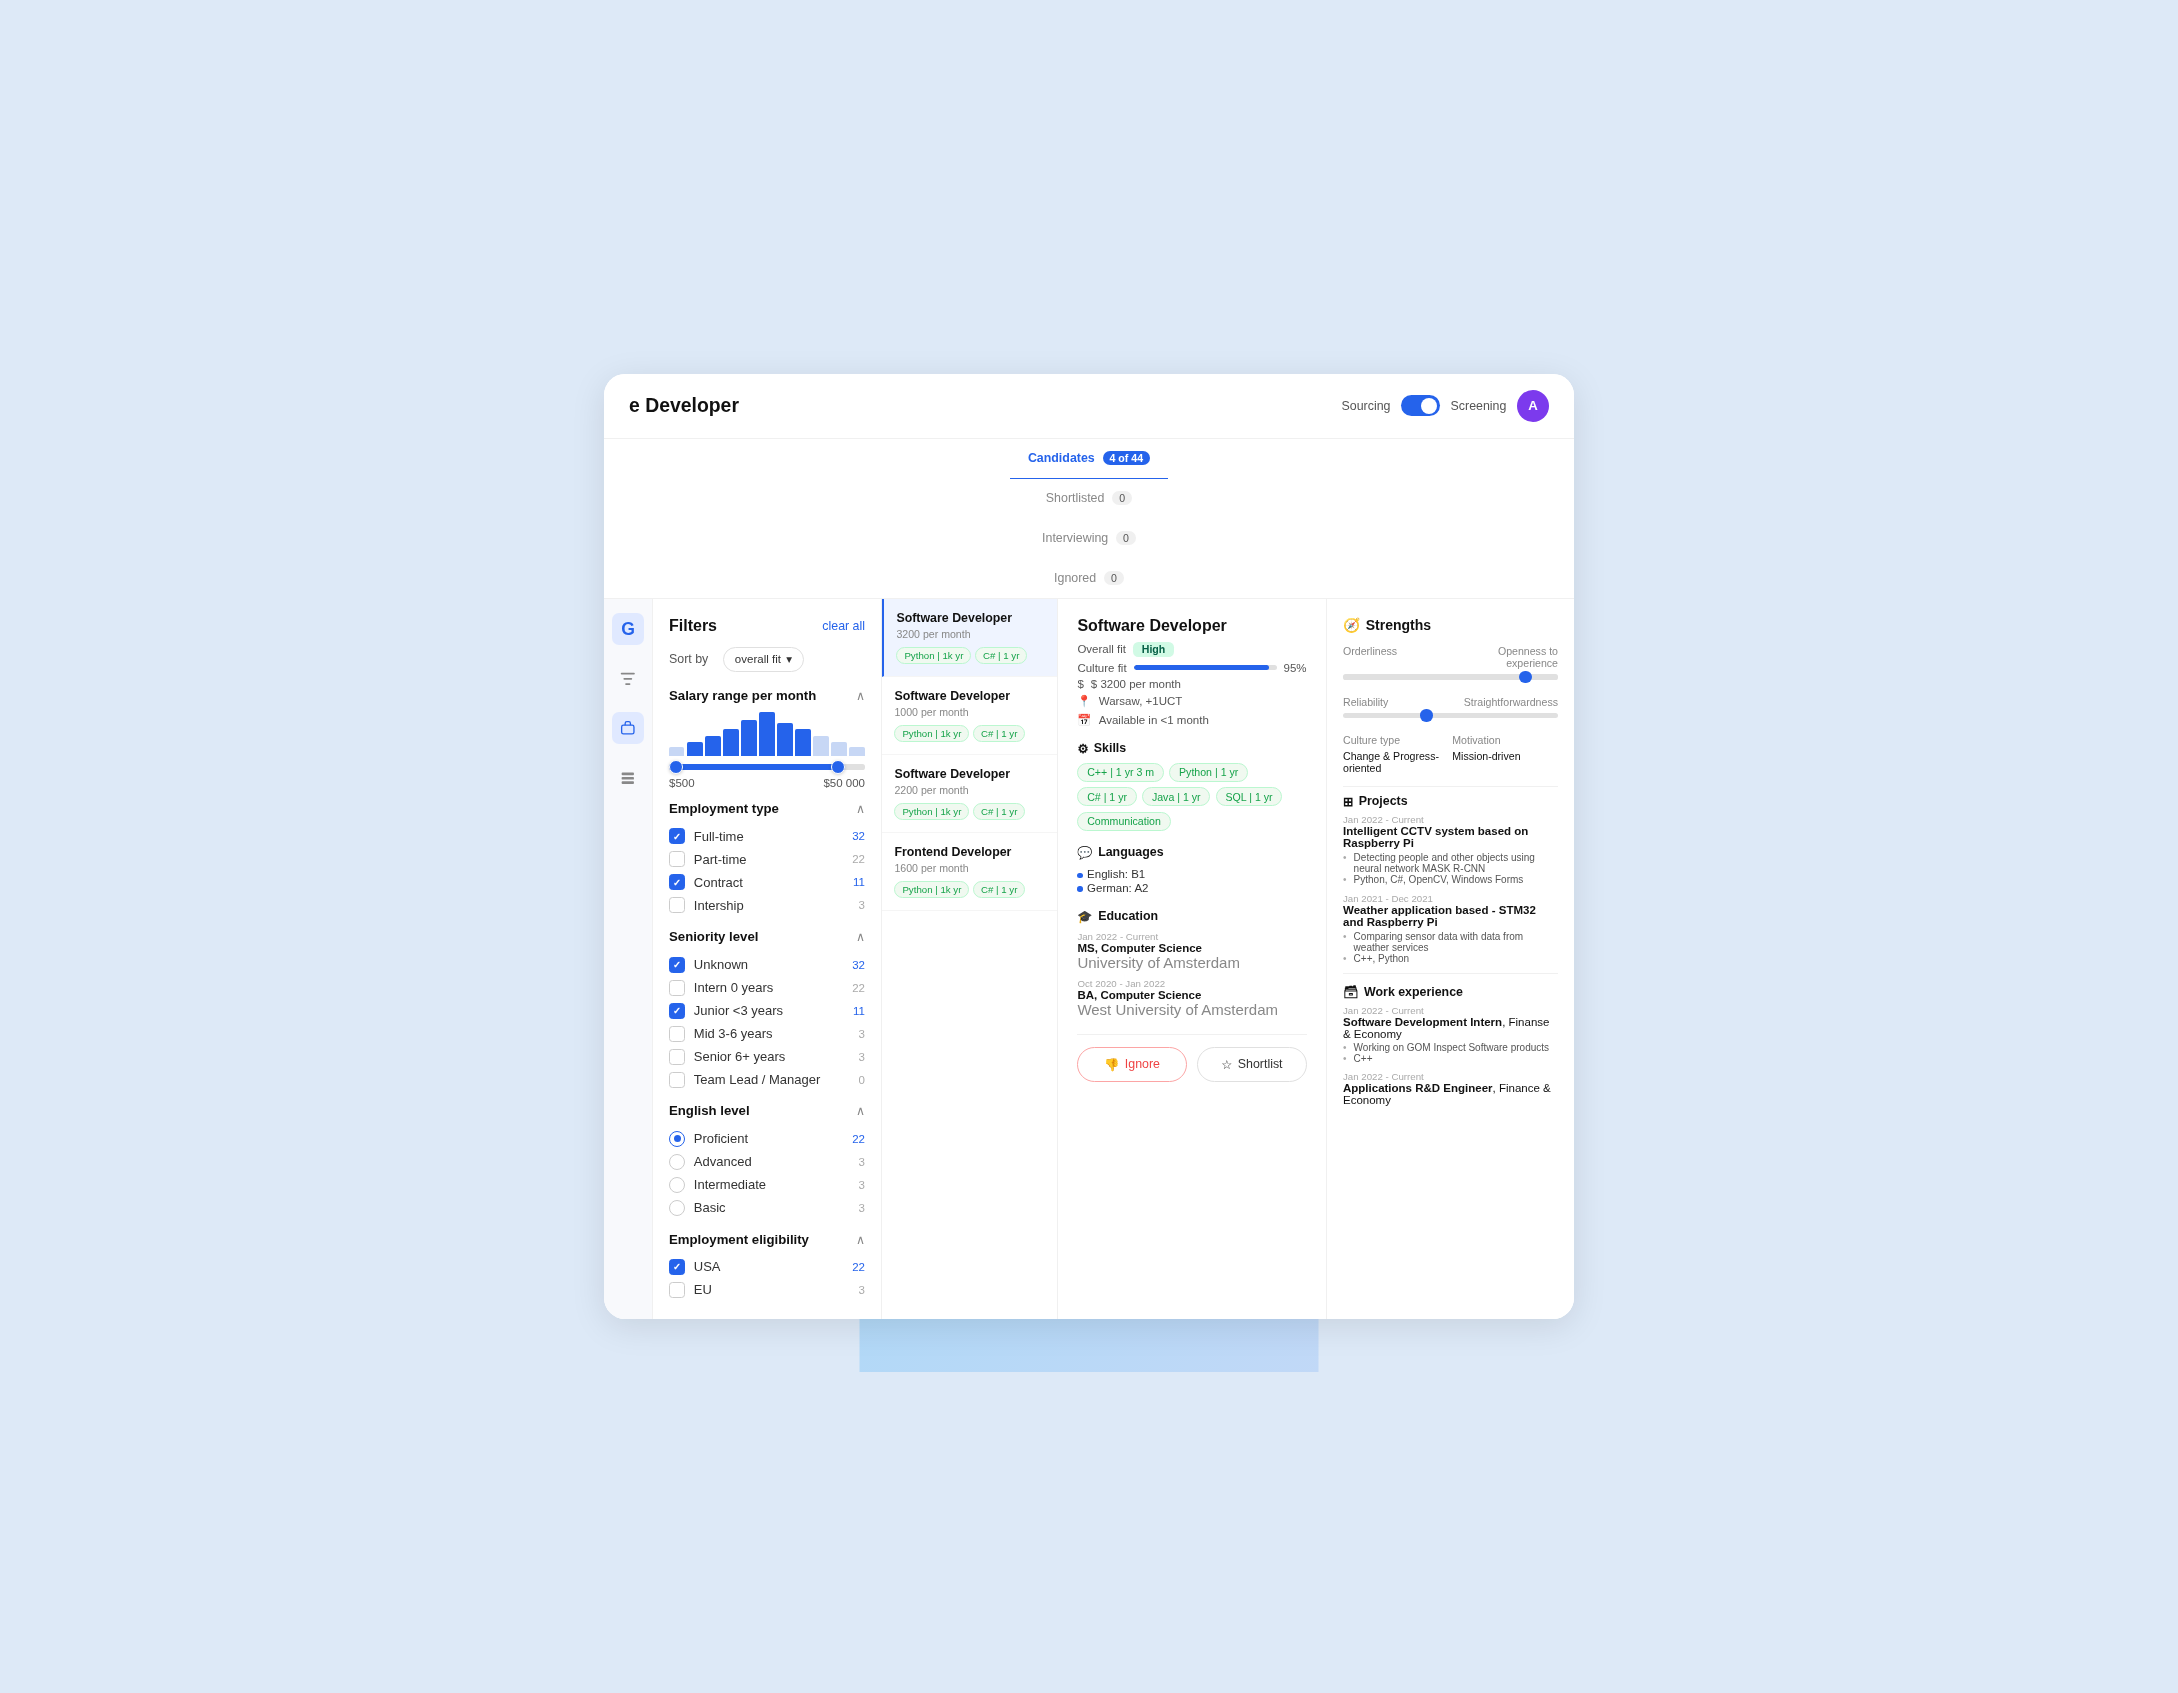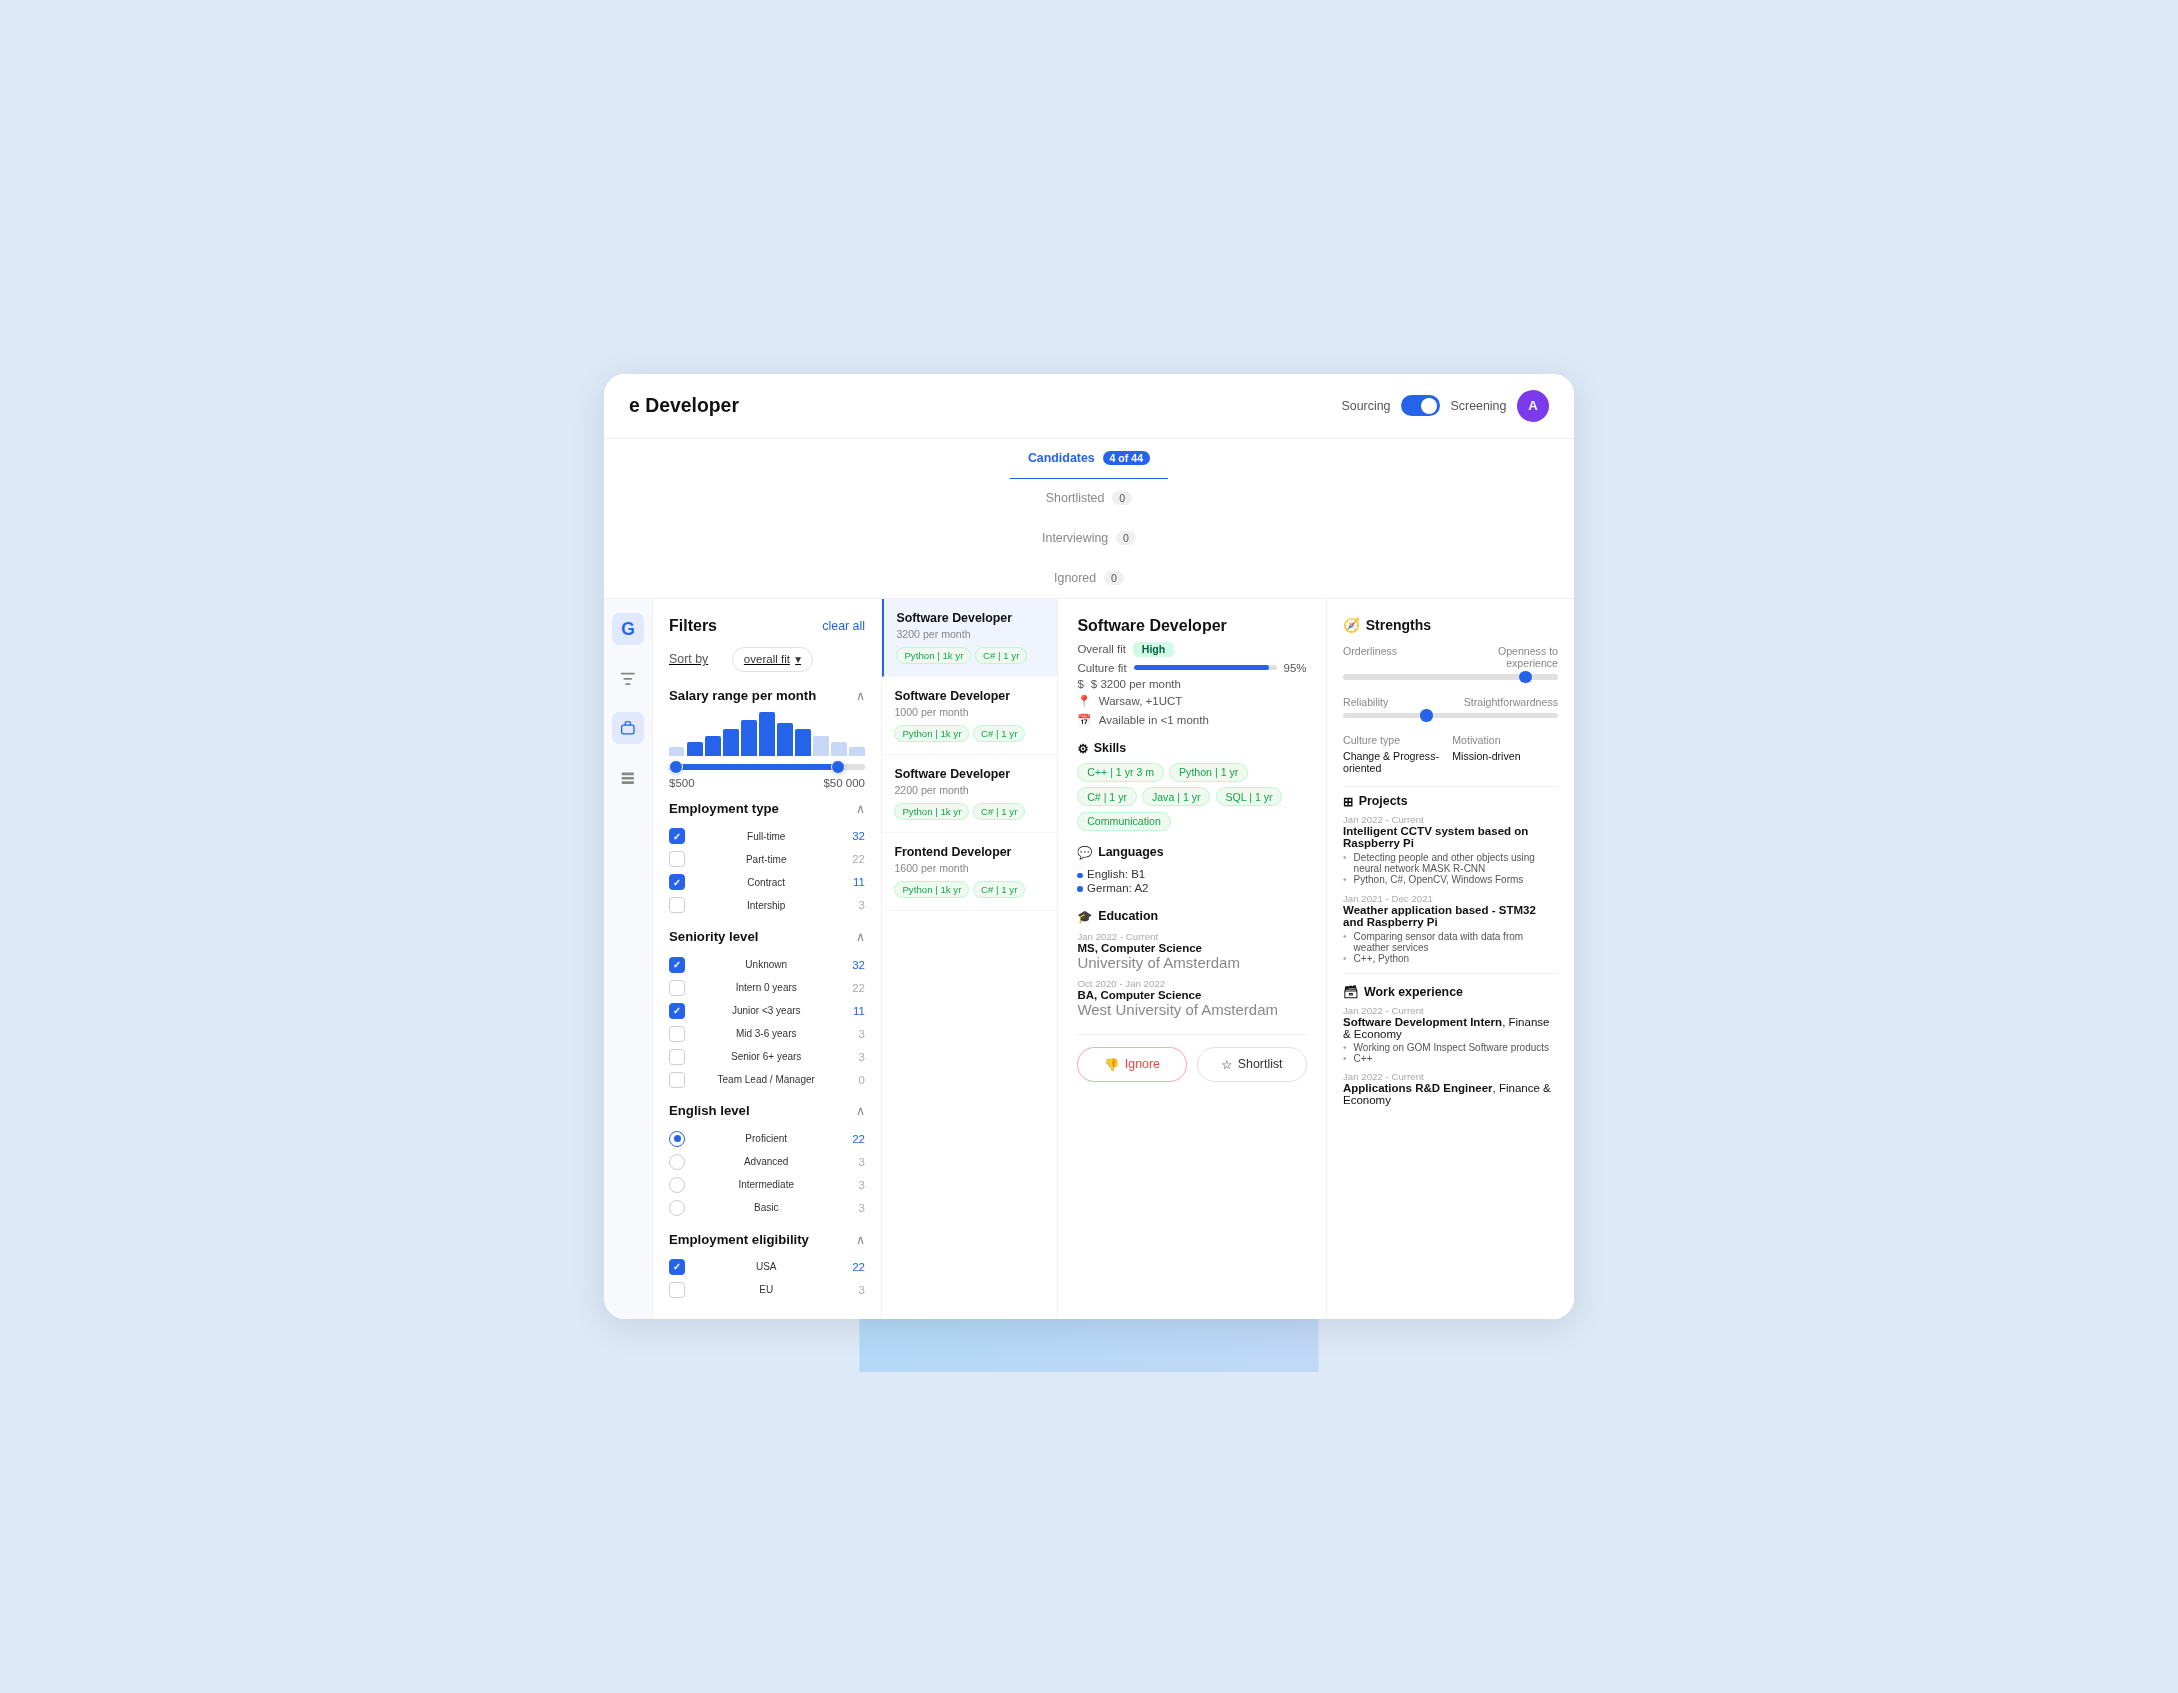--- a/index.html
+++ b/index.html
@@ -171,23 +171,22 @@
     }
     .clear-all {
       font-size: 12.4px;
       color: #2563eb;
       cursor: pointer;
       font-weight: 500;
     }
     .sort-row {
       display: flex;
       align-items: center;
-      gap: 24px;
+      gap: 15px;
       margin-bottom: 16px;
-      text-decoration: underline;
     }
     .sort-label {
       font-size: 12.4px;
       color: #555;
       white-space: nowrap;
     }
     .sort-select {
       border: 0.9px solid #e0e0e0;
       border-radius: 17.6px;
       padding: 4.4px 10.6px;
@@ -277,24 +276,23 @@
     }
     
     .filter-item {
       display: flex;
       align-items: center;
       gap: 8.8px;
       padding: 3.5px 0;
       cursor: pointer;
     }
     .filter-item-label {
-      font-size: 10px;
+      font-size: 13px;
       color: #333;
       flex: 1;
-      text-align: center;
     }
     .filter-item-count {
       font-size: 11.5px;
       color: #2563eb;
       font-weight: 500;
       min-width: 17.6px;
       text-align: right;
     }
     .filter-item-count.grey {
       color: #aaa;

